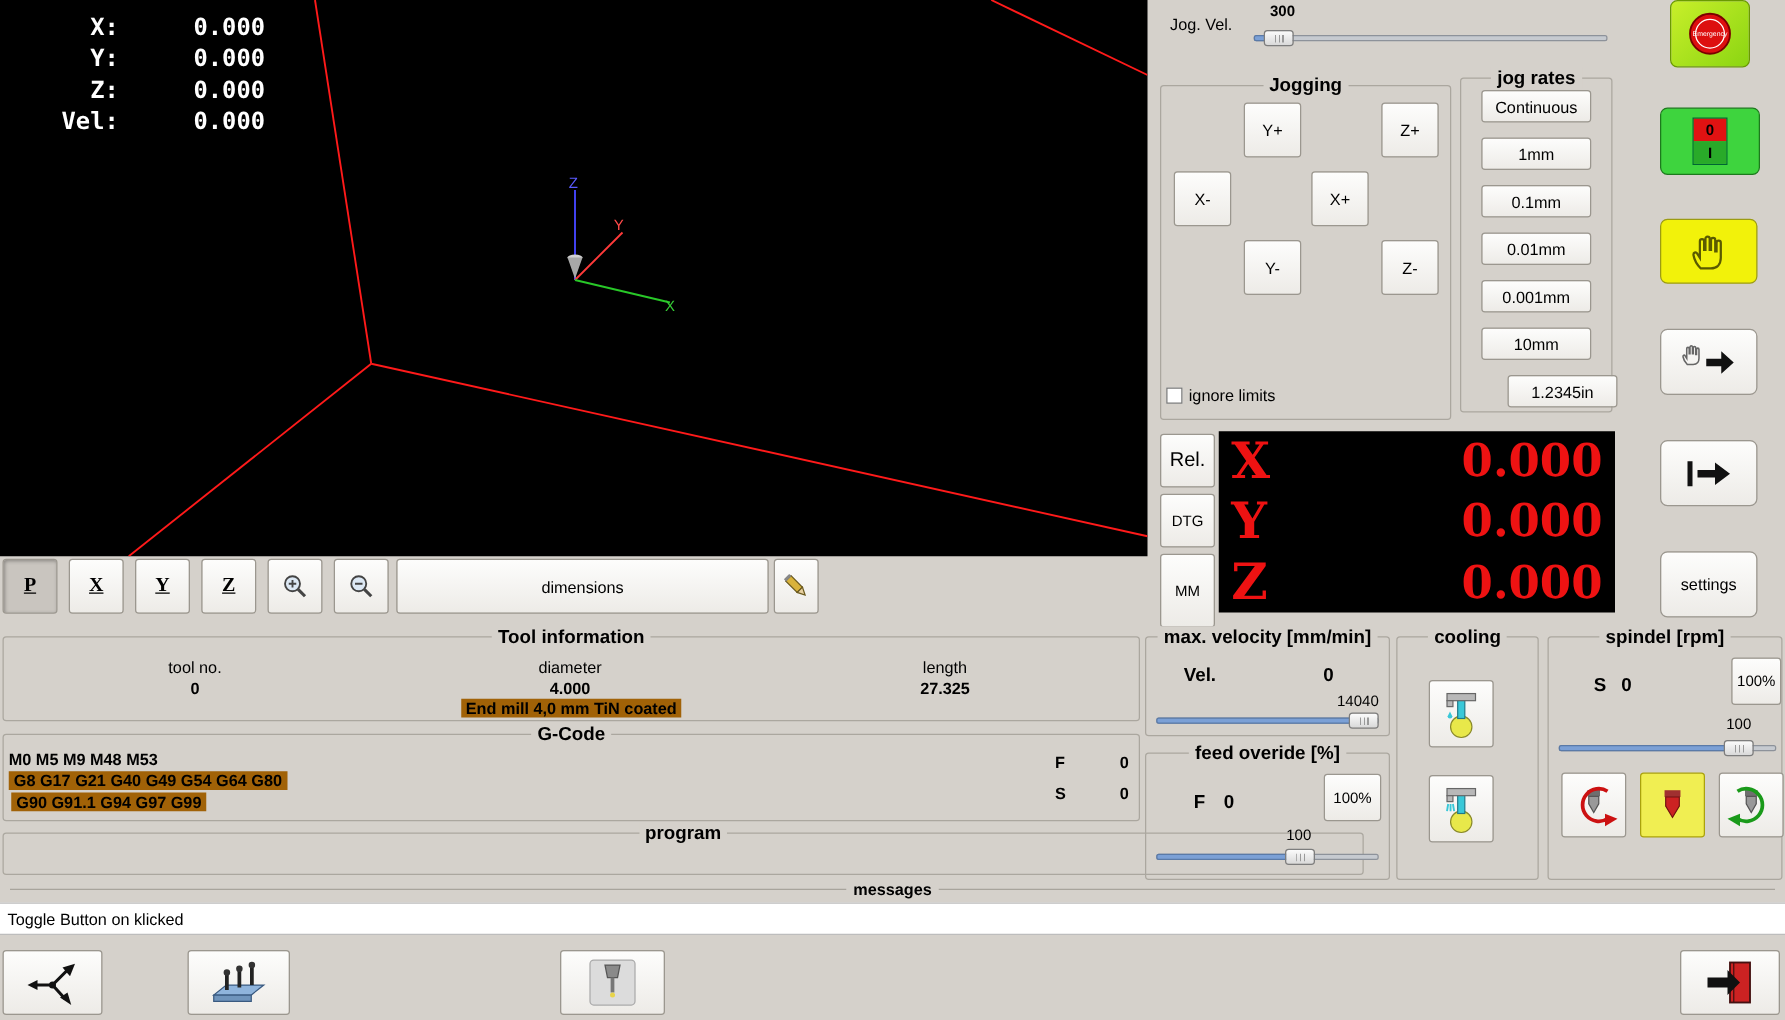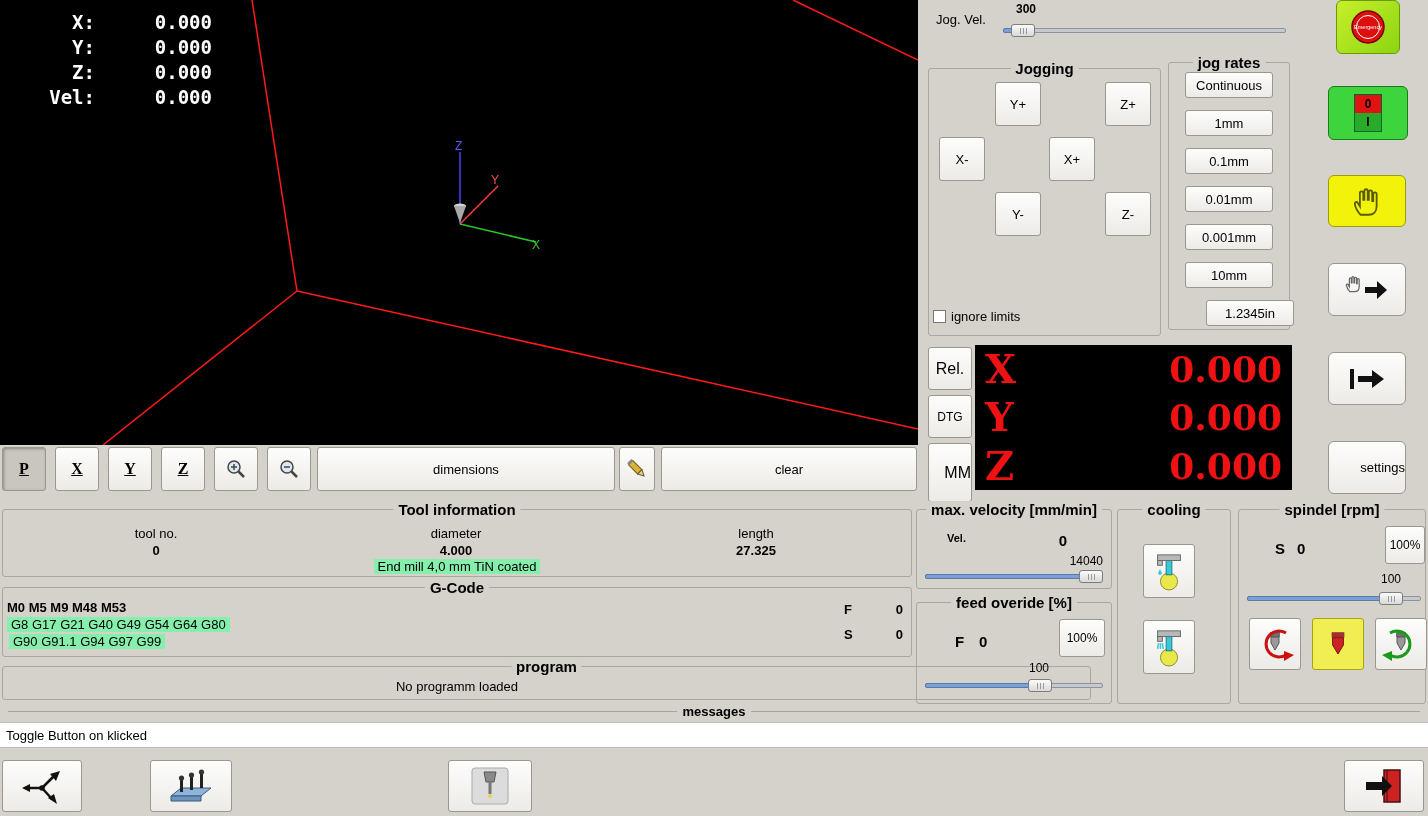--- a/index.html
+++ b/index.html
@@ -22,21 +22,21 @@
   .slider{position:absolute;height:13px;}
   .groove{position:absolute;left:0;right:0;top:4px;height:5px;background:#c6cad0;border:1px solid #8d929a;border-radius:2px;box-sizing:border-box;}
   .fill{position:absolute;left:0;top:4px;height:5px;background:#7ba0d6;border:1px solid #5a7aa8;border-radius:2px;box-sizing:border-box;}
   .handle{position:absolute;top:0;width:24px;height:13px;background:linear-gradient(#fbfbfb,#d9d9d9);border:1px solid #7d7d7d;border-radius:3px;box-sizing:border-box;}
   .handle::before{content:"";position:absolute;left:8px;top:3px;width:8px;height:6px;background:repeating-linear-gradient(90deg,#9a9a9a 0 1px,transparent 1px 3px);}
   .checkbox{position:absolute;width:13px;height:13px;background:#fff;border:1px solid #777;box-sizing:border-box;}
   .dro{position:absolute;left:975px;top:345px;width:317px;height:145px;background:#000;display:flex;flex-direction:column;justify-content:space-around;}
   .dro .drow{display:flex;justify-content:space-between;align-items:center;padding:0 10px;height:48px;}
   .dro .dax{font-family:"DejaVu Serif",serif;font-weight:bold;font-size:40px;color:#ee1212;line-height:1;}
   .dro .dval{font-family:"DejaVu Serif",serif;font-weight:bold;font-size:36px;color:#ee1212;line-height:1;}
-  .chip{background:#86efac;padding:0 4px;font-weight:normal;}
+  .chip{background:#a16207;padding:0 4px;font-weight:bold;}
   .messages-divider{position:absolute;left:2px;top:704px;width:1424px;display:flex;align-items:center;font-weight:bold;font-size:13px;}
   .messages-divider::before,.messages-divider::after{content:"";flex:1;border-top:1px solid #a8a49c;margin:0 6px;}
   .message-bar{position:absolute;left:0;top:722px;width:1428px;height:26px;background:#fff;border-top:1px solid #bdbdbd;border-bottom:1px solid #bdbdbd;display:flex;align-items:center;padding-left:6px;box-sizing:border-box;font-size:13px;}
   .power-switch{width:26px;height:36px;border:1px solid #063;}
   .power-zero{height:18px;background:#e01212;display:flex;align-items:center;justify-content:center;font-weight:bold;font-size:12px;}
   .power-one{height:18px;background:#29aa29;display:flex;align-items:center;justify-content:center;font-weight:bold;font-size:12px;}
   .estop{position:absolute;left:1336px;top:0;width:62px;height:52px;border:1px solid #6a9a00;border-radius:6px;background:linear-gradient(135deg,#c8ef2a,#8bd512);display:flex;align-items:center;justify-content:center;}
   .greenbtn{position:absolute;left:1328px;top:86px;width:78px;height:52px;border:1px solid #1d7a1d;border-radius:6px;background:#3ed43e;display:flex;align-items:center;justify-content:center;}
 </style>
 </head>
@@ -111,23 +111,20 @@
     </div>
   <div class="btn" style="left:619px;top:447px;width:36px;height:44px;">
     <svg width="24" height="24" viewBox="0 0 24 24">
         <g transform="rotate(-45 12 12)">
           <rect x="9" y="3" width="6" height="13" fill="#d9b33c" stroke="#6b5a1e"></rect>
           <polygon points="9,16 15,16 12,22" fill="#e8d0a0" stroke="#6b5a1e"></polygon>
           <rect x="9" y="1" width="6" height="2.5" fill="#888"></rect>
         </g>
       </svg>
   </div>
-  <div class="btn" style="left:661px;top:447px;width:256px;height:44px;">
-      <span>clear</span>
-    </div>
 
   <span class="lbl" style="left:936px;top:12px;">Jog. Vel.</span>
   <span class="lbl" style="left:1016px;top:2px;font-size:12px;font-weight:bold;">300</span>
   <div class="slider" style="left:1003px;top:24px;width:283px;">
     <div class="groove"></div>
     <div class="fill" style="width:14px;"></div>
     <div class="handle" style="left:8px;"></div>
   </div>
 
   <div class="frame" style="left:928px;top:68px;width:233px;height:268px;">
@@ -178,21 +175,21 @@
         <span>1.2345in</span>
       </div>
   </div>
 
   <div class="btn" style="left:928px;top:347px;width:44px;height:43px;font-size:16px;">
       <span>Rel.</span>
     </div>
   <div class="btn" style="left:928px;top:395px;width:44px;height:43px;font-size:12px;">
       <span>DTG</span>
     </div>
-  <div class="btn" style="left:928px;top:443px;width:44px;height:59px;font-size:16px;justify-content:flex-end;">
+  <div class="btn" style="left:928px;top:443px;width:44px;height:59px;font-size:12px;">
       <span>MM</span>
     </div>
   <div class="dro">
     <div class="drow">
         <span class="dax">X</span>
         <span class="dval">0.000</span>
       </div>
     <div class="drow">
         <span class="dax">Y</span>
         <span class="dval">0.000</span>
@@ -228,21 +225,21 @@
         </g>
       <polygon points="22,14 34,14 34,8 44,17 34,26 34,20 22,20" fill="#111"></polygon>
     </svg>
   </div>
   <div class="btn" style="left:1328px;top:352px;width:78px;height:53px;border-radius:6px;">
     <svg width="44" height="32" viewBox="0 0 44 32">
       <rect x="5" y="6" width="4" height="20" fill="#111"></rect>
       <polygon points="13,13 27,13 27,7 39,16 27,25 27,19 13,19" fill="#111"></polygon>
     </svg>
   </div>
-  <div class="btn" style="left:1328px;top:441px;width:78px;height:53px;border-radius:6px;justify-content:flex-end;">
+  <div class="btn" style="left:1328px;top:441px;width:78px;height:53px;border-radius:6px;">
       <span>settings</span>
     </div>
 
   <div class="frame" style="left:2px;top:509px;width:910px;height:68px;">
     <span class="frame-label">Tool information</span>
     <span class="lbl" style="left:103px;top:16px;width:100px;text-align:center;">tool no.</span>
     <span class="lbl b" style="left:103px;top:33px;width:100px;text-align:center;">0</span>
     <span class="lbl" style="left:403px;top:16px;width:100px;text-align:center;">diameter</span>
     <span class="lbl b" style="left:403px;top:33px;width:100px;text-align:center;">4.000</span>
     <span class="lbl" style="left:703px;top:16px;width:100px;text-align:center;">length</span>
@@ -256,33 +253,32 @@
     <span class="lbl b chip" style="left:4px;top:29px;">G8 G17 G21 G40 G49 G54 G64 G80</span>
     <span class="lbl b chip" style="left:6px;top:46px;">G90 G91.1 G94 G97 G99</span>
     <span class="lbl b" style="left:841px;top:14px;">F</span>
     <span class="lbl b" style="left:878px;top:14px;width:22px;text-align:right;">0</span>
     <span class="lbl b" style="left:841px;top:39px;">S</span>
     <span class="lbl b" style="left:878px;top:39px;width:22px;text-align:right;">0</span>
   </div>
 
   <div class="frame" style="left:2px;top:666px;width:1089px;height:34px;">
     <span class="frame-label">program</span>
-    <span class="lbl" style="left:0;top:12px;width:908px;text-align:center;">No programm loaded</span>
   </div>
 
   <div class="messages-divider">
       <span>messages</span>
     </div>
   <div class="message-bar">
       <span>Toggle Button on klicked</span>
     </div>
 
   <div class="frame" style="left:916px;top:509px;width:196px;height:80px;">
     <span class="frame-label">max. velocity [mm/min]</span>
-    <span class="lbl b" style="left:30px;top:22px;font-size:11px;">Vel.</span>
+    <span class="lbl b" style="left:30px;top:22px;font-size:15px;">Vel.</span>
     <span class="lbl b" style="left:120px;top:22px;width:30px;text-align:right;font-size:15px;">0</span>
     <span class="lbl" style="right:8px;top:44px;font-size:12px;">14040</span>
     <div class="slider" style="left:8px;top:60px;width:178px;">
       <div class="groove"></div>
       <div class="fill" style="width:168px;"></div>
       <div class="handle" style="left:154px;"></div>
     </div>
   </div>
 
   <div class="frame" style="left:916px;top:602px;width:196px;height:102px;">

